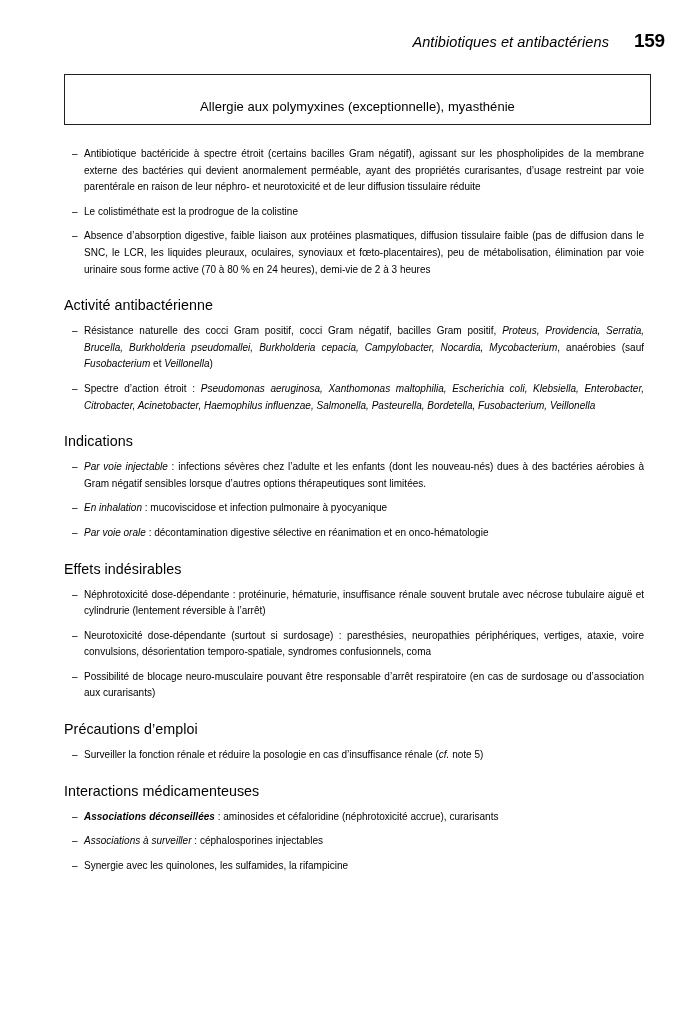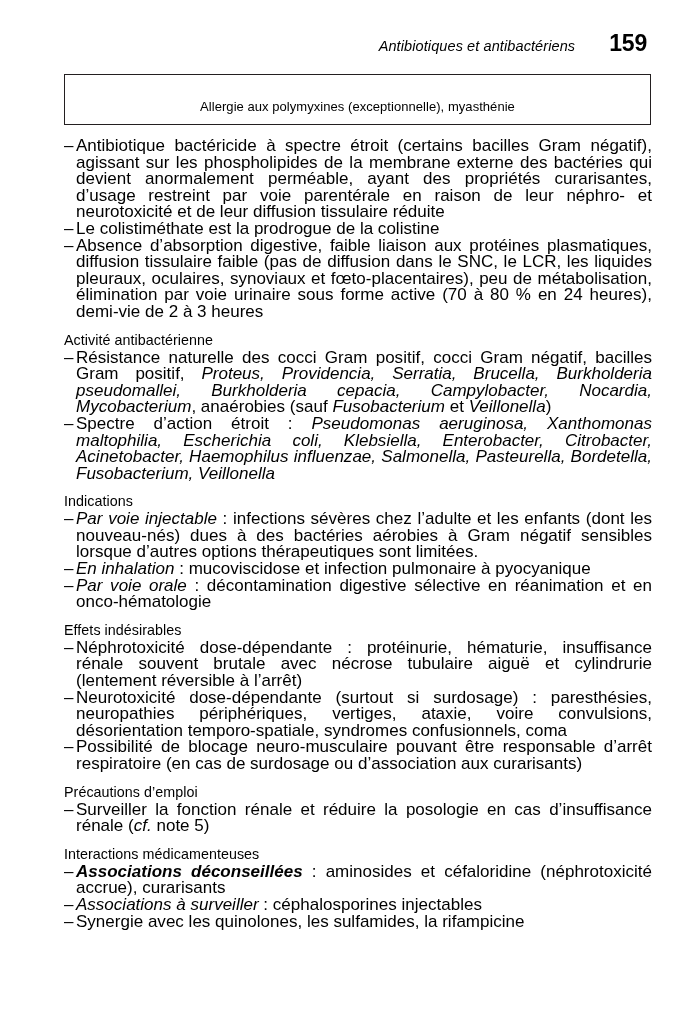--- a/index.html
+++ b/index.html
@@ -20,36 +20,36 @@
     position: absolute;
     left: 0; top: 0;
     width: 700px;
     height: 1029px;
     overflow: hidden;
   }
 
   
   .runhead {
     position: absolute;
-    left: 60px;
+    left: 78px;
     top: 30px;
     width: 587px;
     display: flex;
     align-items: baseline;
     justify-content: flex-end;
-    gap: 34px;
+    gap: 22px;
   }
   .runhead-title {
     font-style: italic;
     font-size: 14.5px;
     letter-spacing: .1px;
     white-space: nowrap;
   }
   .runhead-folio {
-    font-size: 23px;
+    font-size: 19px;
     font-weight: bold;
     letter-spacing: -.2px;
     min-width: 34px;
     text-align: right;
   }
 
   
   .ci-box {
     position: absolute;
     left: 64px;
@@ -91,26 +91,26 @@
   .sec-gap { height: 9px; }
 
   ul.items {
     list-style: none;
     margin: 0;
     padding: 0;
   }
   ul.items > li {
     position: relative;
     padding-left: 12px;
-    font-size: 17px;
+    font-size: 10px;
     line-height: 16.6px;
     text-align: justify;
     text-justify: inter-word;
     letter-spacing: .01px;
-    margin: 0;
+    margin: 8px;
   }
   ul.items > li::before {
     content: "–";
     position: absolute;
     left: 0;
     top: 0;
   }
   ul.items > li.last-nojust,
   ul.items > li:last-child {
     

